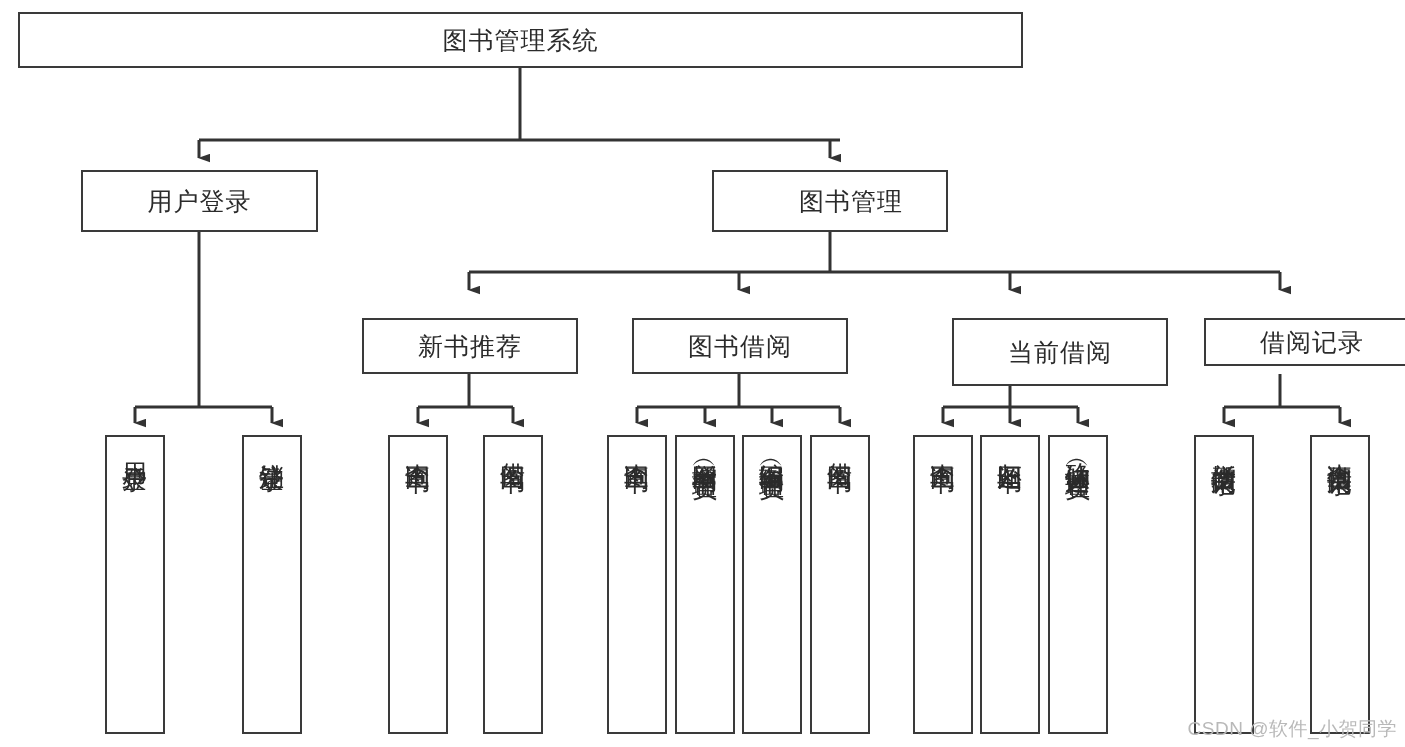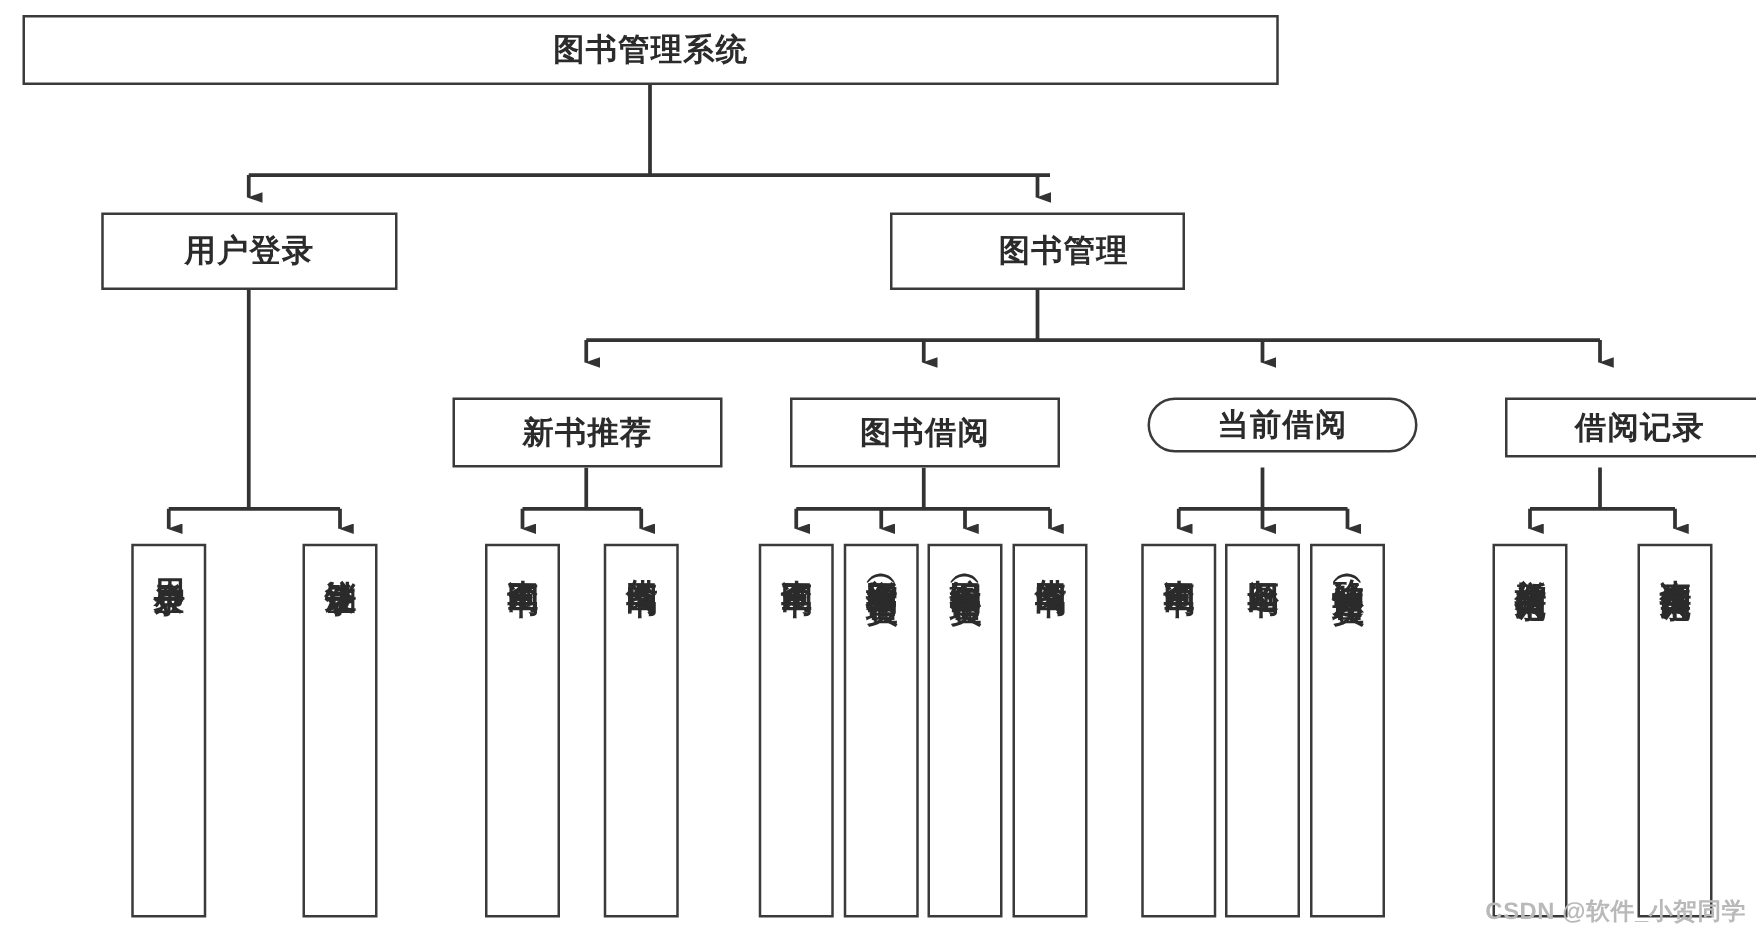--- a/index.html
+++ b/index.html
@@ -10,21 +10,20 @@
   }
   body {
     font-family: "Liberation Sans", "DejaVu Sans", sans-serif;
   }
   #canvas {
     position: relative;
     width: 1405px;
     height: 747px;
     background: #ffffff;
     overflow: hidden;
-    font-weight: bold;
   }
   svg.edges {
     position: absolute;
     left: 0;
     top: 0;
     width: 1405px;
     height: 747px;
     pointer-events: none;
   }
   .node {
@@ -133,21 +132,21 @@
   <div class="node horiz" style="left:712px; top:170px; width:236px; height:62px;padding-left:42px;">
     <span class="label">图书管理</span>
   </div>
 
   <div class="node horiz" style="left:362px; top:318px; width:216px; height:56px;">
     <span class="label">新书推荐</span>
   </div>
   <div class="node horiz" style="left:632px; top:318px; width:216px; height:56px;">
     <span class="label">图书借阅</span>
   </div>
-  <div class="node horiz" style="left:918px; top:318px; width:216px; height:44px;border-radius:23px;">
+  <div class="node horiz" style="left:952px; top:318px; width:216px; height:68px;">
     <span class="label">当前借阅</span>
   </div>
   <div class="node horiz" style="left:1204px; top:318px; width:216px; height:48px;">
     <span class="label">借阅记录</span>
   </div>
 
   <div class="node vert" style="left:105px; top:435px; width:60px; height:299px;">
     <span class="label">用户登录</span>
   </div>
   <div class="node vert" style="left:242px; top:435px; width:60px; height:299px;">

